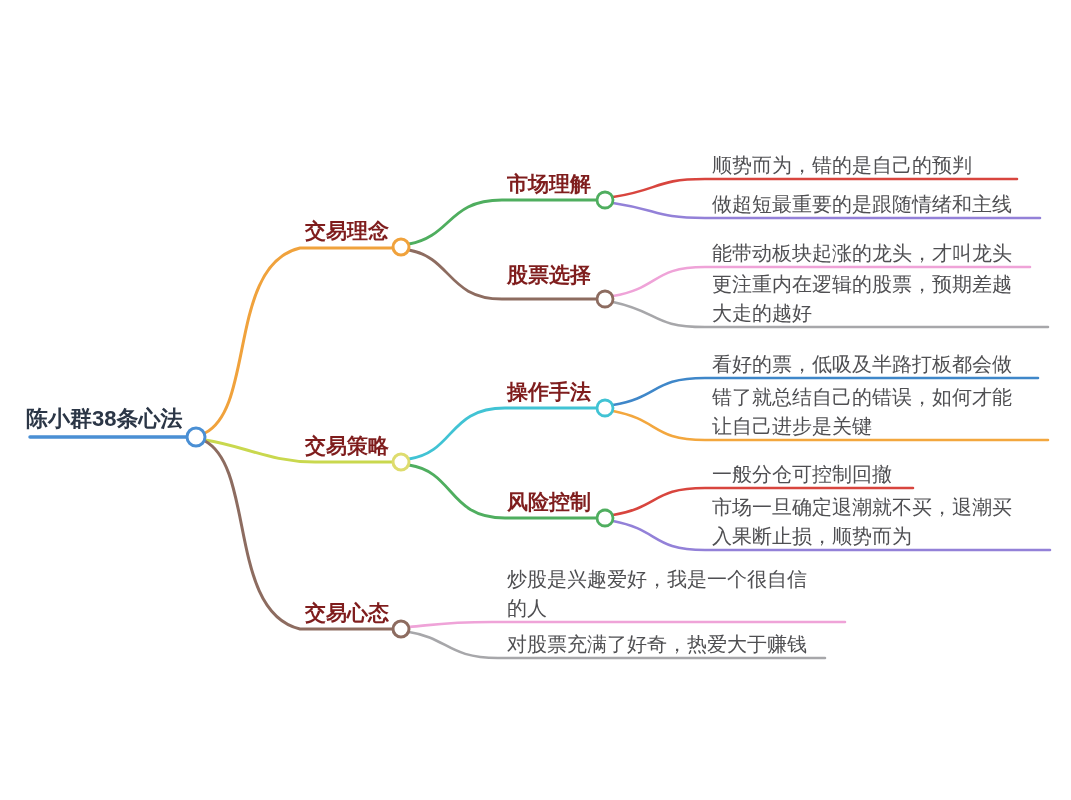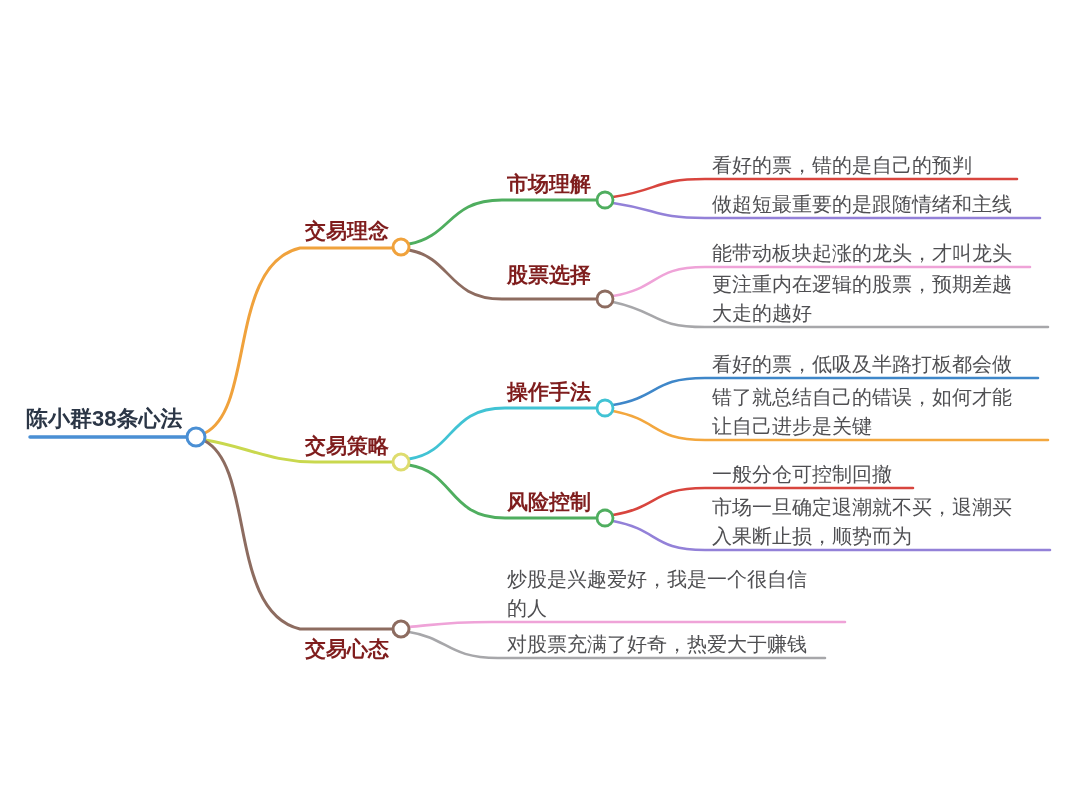--- a/index.html
+++ b/index.html
@@ -87,28 +87,28 @@
     <circle cx="605" cy="200" r="8" stroke-width="2.8" fill="#ffffff" stroke="#4fae5f"></circle>
     <circle cx="605" cy="299" r="8" stroke-width="2.8" fill="#ffffff" stroke="#8d6c60"></circle>
     <circle cx="605" cy="408" r="8" stroke-width="2.8" fill="#ffffff" stroke="#41c3d4"></circle>
     <circle cx="605" cy="518" r="8" stroke-width="2.8" fill="#ffffff" stroke="#4fae5f"></circle>
   </svg>
 
   <div class="node-label root-label" style="left:26px; top:406px;">陈小群38条心法</div>
 
   <div class="node-label" style="left:305px; top:218px;">交易理念</div>
   <div class="node-label" style="left:305px; top:433px;">交易策略</div>
-  <div class="node-label" style="left:305px; top:600px;margin-top:36px;">交易心态</div>
+  <div class="node-label" style="left:305px; top:600px;">交易心态</div>
 
   <div class="node-label" style="left:507px; top:171px;">市场理解</div>
   <div class="node-label" style="left:507px; top:262px;">股票选择</div>
   <div class="node-label" style="left:507px; top:379px;">操作手法</div>
   <div class="node-label" style="left:507px; top:489px;">风险控制</div>
 
-  <div class="leaf-text" style="left:712px; top:151px;">看好的票，错的是自己的预判</div>
+  <div class="leaf-text" style="left:712px; top:151px;">顺势而为，错的是自己的预判</div>
   <div class="leaf-text" style="left:712px; top:190px;">做超短最重要的是跟随情绪和主线</div>
 
   <div class="leaf-text" style="left:712px; top:270px;">更注重内在逻辑的股票，预期差越
 大走的越好</div>
   <div class="leaf-text" style="left:712px; top:239px;">能带动板块起涨的龙头，才叫龙头</div>
 
   <div class="leaf-text" style="left:712px; top:350px;">看好的票，低吸及半路打板都会做</div>
   <div class="leaf-text" style="left:712px; top:383px;">错了就总结自己的错误，如何才能
 让自己进步是关键</div>
 

